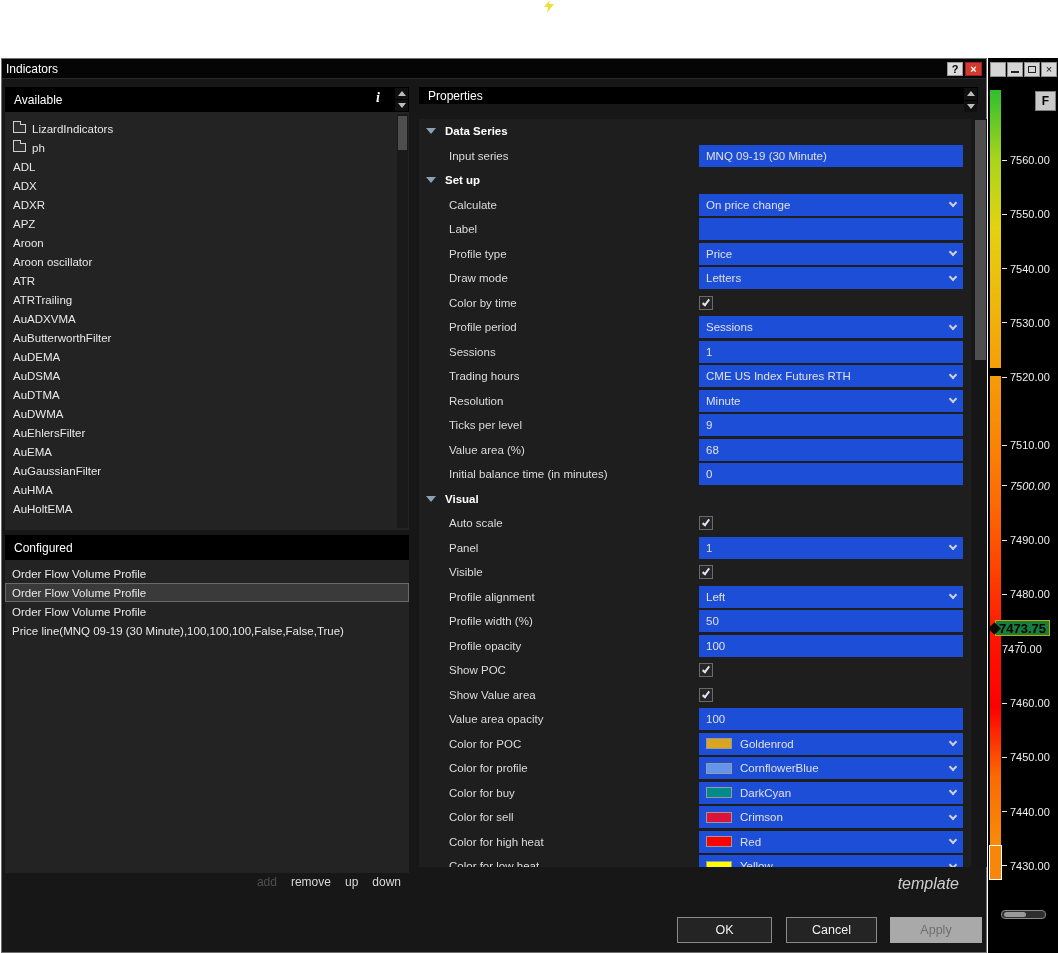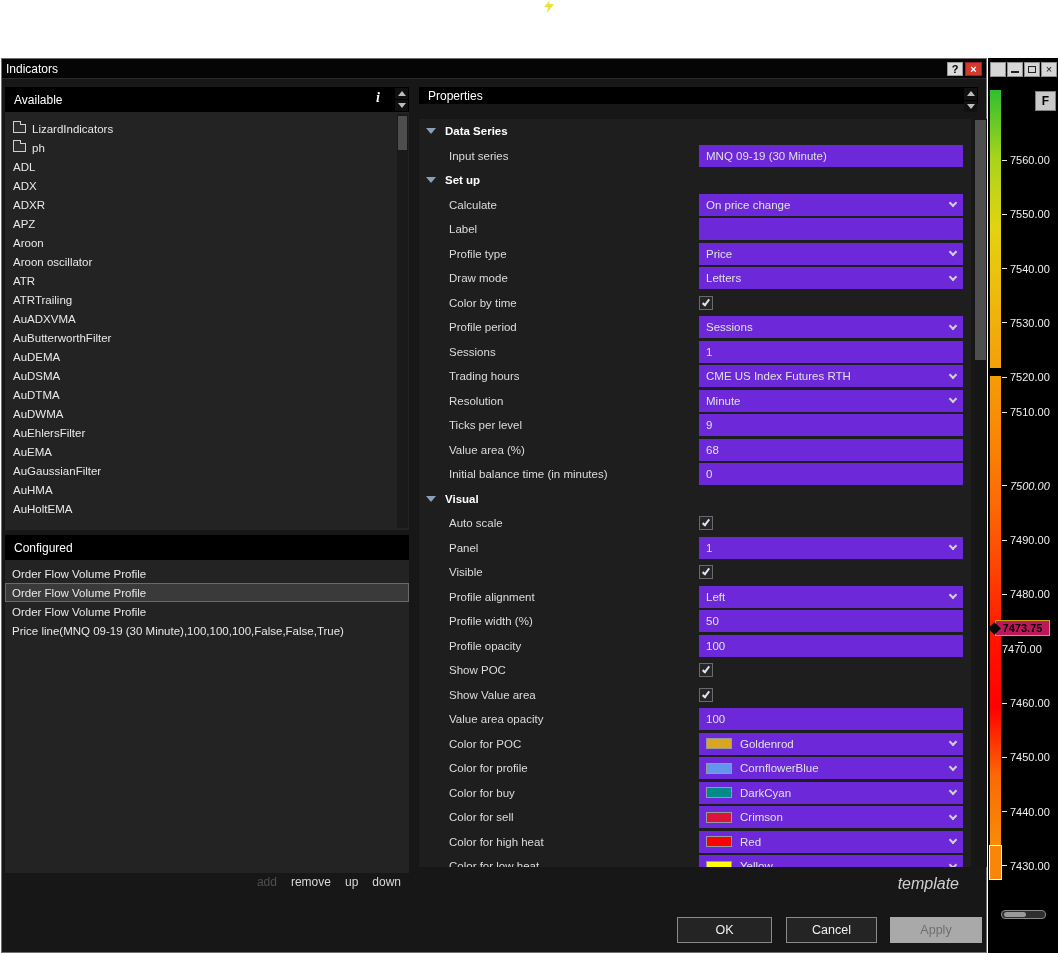--- a/index.html
+++ b/index.html
@@ -17,21 +17,21 @@
   .ic-rest { width:8px; height:7px; border:1px solid #222; }
   .fbtn { position:absolute; top:33px; left:47px; width:21px; height:20px; background:#c9c9c9; border:1px solid #7e7e7e; color:#000; font-size:12px; font-weight:bold; display:flex; align-items:center; justify-content:center; }
   .strip { position:absolute; left:2px; top:32px; width:11px; height:755px; }
   .strip-gap { position:absolute; left:2px; top:310px; width:11px; height:8px; background:#000; }
   .strip-box { position:absolute; left:1px; top:787px; width:13px; height:35px; border:1px solid #fff; }
   .plabel { position:absolute; left:14px; height:14px; display:flex; align-items:center; }
   .ptick { width:5px; height:1px; background:#e8e8e8; margin-right:3px; }
   .ptext { color:#f0f0f0; font-size:11px; white-space:nowrap; }
   .cur { position:absolute; left:2px; top:562px; display:flex; align-items:center; }
   .cur-arrow { width:9px; height:9px; background:#0a0a0a; transform:rotate(45deg); margin-right:-4px; flex:none; }
-  .cur-box { width:55px; height:16px; background:#be185d; border:1px solid #caa400; color:#000; font-size:11px; font-weight:bold; display:flex; align-items:center; justify-content:center;text-align:center; }
+  .cur-box { width:55px; height:16px; background:#15803d; border:1px solid #caa400; color:#000; font-size:13px; font-weight:bold; display:flex; align-items:center; justify-content:center;text-align:center; }
   .hslider { position:absolute; left:13px; top:852px; width:45px; height:9px; background:#2e2e2e; border:1px solid #8a8a8a; border-radius:4px; }
   .hthumb { position:absolute; left:2px; top:1px; width:22px; height:5px; background:#9a9a9a; border-radius:3px; }
 
   
   .dialog { position:absolute; left:1px; top:58px; width:986px; height:895px; background:#171717; border:1px solid #6f6f6f;text-align:right; }
   .titlebar { position:absolute; top:0; left:0; right:0; height:20px; background:#050505; display:flex; align-items:center; padding:0 4px; border-bottom:1px solid #2a2a2a; }
   .title { color:#fff; font-size:12px; }
   .tb-btns { margin-left:auto; display:flex; gap:2px; align-items:center; }
   .helpbtn { width:16px; height:14px; background:#dcdcdc; color:#000; font-size:11px; font-weight:bold; display:flex; align-items:center; justify-content:center; border:1px solid #999; }
   .closebtn { width:17px; height:14px; background:#d23a2e; color:#fff; font-size:11px; font-weight:bold; display:flex; align-items:center; justify-content:center; border:1px solid #a02020; }
@@ -64,21 +64,21 @@
   
   .right-panel { position:absolute; left:417px; top:28px; width:568px; height:812px; }
   .props-header { top:0; left:0; right:9px; height:17px; }
   .props-header .hdr-arrows { height:24px; }
   .props-rows { position:absolute; top:32px; left:0; width:552px; height:748px; overflow:hidden; background:#1e1e1e; }
   .prop-row { height:24.5px; display:flex; align-items:center; position:relative; }
   .tri-exp { width:0; height:0; border-left:5px solid transparent; border-right:5px solid transparent; border-top:6px solid #8aa0b4; margin-left:7px; flex:none; }
   .section-label { color:#ffffff; font-weight:bold; font-size:11.5px; margin-left:9px; white-space:nowrap; }
   .prop-label { color:#dcdcdc; font-size:11.5px; margin-left:30px; white-space:nowrap; }
   .prop-ctl { position:absolute; left:280px; width:264px; height:19px; display:flex; align-items:center; }
-  .field { flex:1; height:19px; background:#6d28d9; display:flex; align-items:center; padding:11px 7px; position:relative; overflow:hidden; }
+  .field { flex:1; height:19px; background:#1d4ed8; display:flex; align-items:center; padding:11px 7px; position:relative; overflow:hidden; }
   .field.select { padding-right:20px; }
   .field-text { color:#e0e0e0; font-size:11.5px; white-space:nowrap; overflow:hidden; }
   .chev-wrap { position:absolute; right:3px; top:0; bottom:0; width:15px; display:flex; align-items:center; justify-content:center; }
   .chev { width:6px; height:6px; border-right:2px solid #cfcfcf; border-bottom:2px solid #cfcfcf; transform:rotate(45deg); margin-top:-3px; }
   .swatch { width:26px; height:11px; border:1px solid #999; margin-right:8px; flex:none; }
   .checkbox { width:14px; height:14px; background:#262626; border:1px solid #6a6a6a; display:flex; align-items:center; justify-content:center; flex:none; }
   .check { width:4px; height:8px; border-right:2px solid #dde6f2; border-bottom:2px solid #dde6f2; transform:rotate(38deg); margin-top:-2px; }
   .props-scroll { position:absolute; top:32px; right:0; width:13px; height:748px; background:#161616; }
   .props-thumb { position:absolute; top:1px; left:1px; width:11px; height:240px; background:#4e4e4e; }
   .template-link { position:absolute; right:28px; top:788px; font-style:italic; font-size:16px; color:#cfcfcf; cursor:pointer; }
@@ -130,21 +130,21 @@
           <div class="ptext">7540.00</div>
         </div>
         <div class="plabel" style="top: 257.9px;">
           <div class="ptick"></div>
           <div class="ptext">7530.00</div>
         </div>
         <div class="plabel" style="top: 312.2px;">
           <div class="ptick"></div>
           <div class="ptext">7520.00</div>
         </div>
-        <div class="plabel" style="top: 347px;">
+        <div class="plabel" style="top: 380px;">
           <div class="ptick"></div>
           <div class="ptext">7510.00</div>
         </div>
         <div class="plabel" style="top: 420.8px; font-style: italic;">
           <div class="ptick"></div>
           <div class="ptext">7500.00</div>
         </div>
         <div class="plabel" style="top: 475.1px;">
           <div class="ptick"></div>
           <div class="ptext">7490.00</div>

